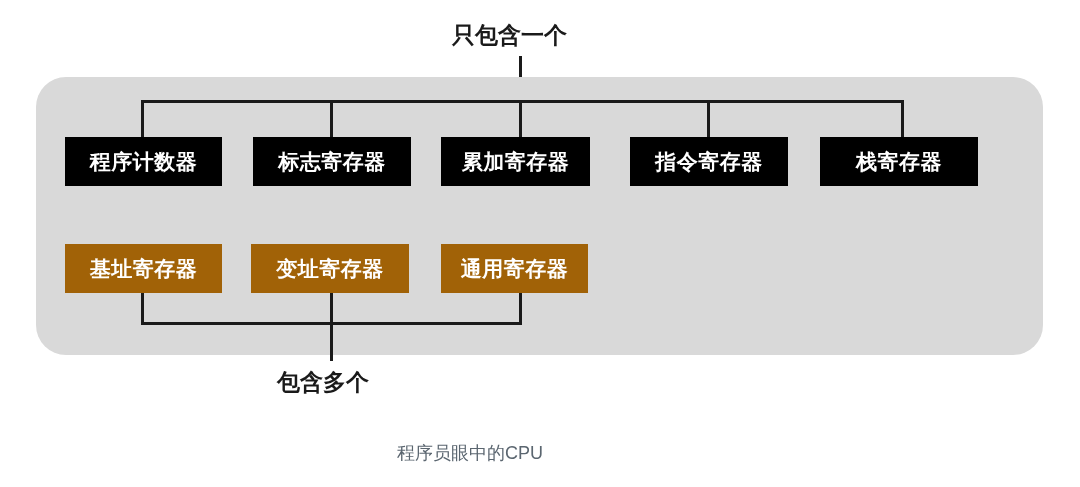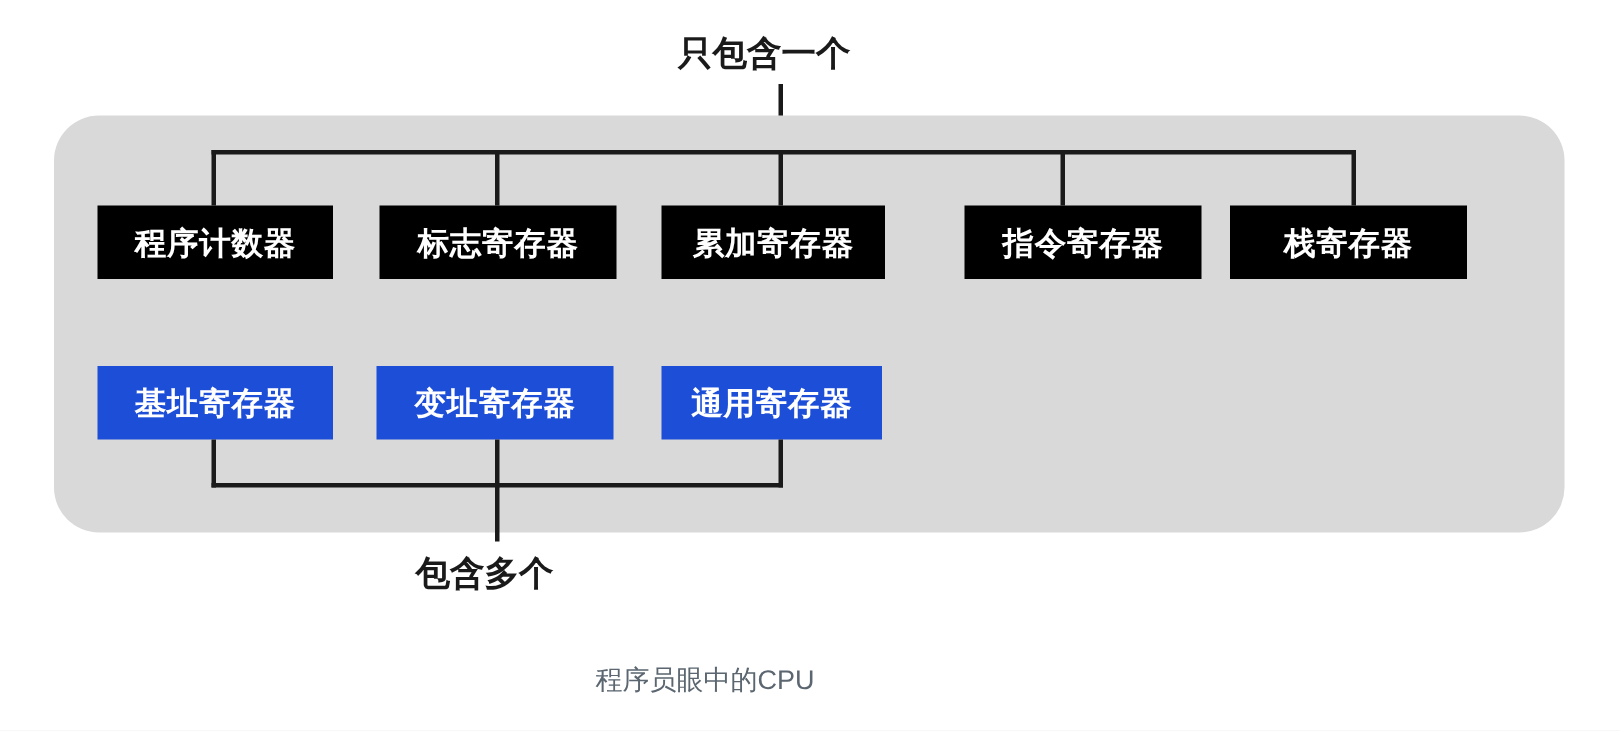--- a/index.html
+++ b/index.html
@@ -38,21 +38,21 @@
     display: flex;
     align-items: center;
     justify-content: center;
     color: #ffffff;
     font-size: 21px;
     font-weight: bold;
     letter-spacing: 0.5px;
     white-space: nowrap;
   }
   .box.teal   { background: #000000; }
-  .box.yellow { background: #1d4ed8; }
+  .box.yellow { background: #a16207; }
 
   
   .line {
     position: absolute;
     background: #1a1a1a;
   }
   .hline { height: 3px; }
   .vline { width: 3px; }
 
   
@@ -85,21 +85,21 @@
   <div class="line hline" style="left:141px; top:100px; width:763px;"></div>
   <div class="line vline" style="left:141px; top:100px; height:37px;"></div>
   <div class="line vline" style="left:330px; top:100px; height:37px;"></div>
   <div class="line vline" style="left:519px; top:100px; height:37px;"></div>
   <div class="line vline" style="left:707px; top:100px; height:37px;"></div>
   <div class="line vline" style="left:901px; top:100px; height:37px;"></div>
 
   <div class="box teal" style="left:65px;  top:137px; width:157px;">程序计数器</div>
   <div class="box teal" style="left:253px; top:137px; width:158px;">标志寄存器</div>
   <div class="box teal" style="left:441px; top:137px; width:149px;">累加寄存器</div>
-  <div class="box teal" style="left:630px; top:137px; width:158px;margin-left:13px;">指令寄存器</div>
+  <div class="box teal" style="left:630px; top:137px; width:158px;">指令寄存器</div>
   <div class="box teal" style="left:820px; top:137px; width:158px;">栈寄存器</div>
 
   <div class="box yellow" style="left:65px;  top:244px; width:157px;">基址寄存器</div>
   <div class="box yellow" style="left:251px; top:244px; width:158px;">变址寄存器</div>
   <div class="box yellow" style="left:441px; top:244px; width:147px;">通用寄存器</div>
 
   <div class="line vline" style="left:141px; top:293px; height:32px;"></div>
   <div class="line vline" style="left:330px; top:293px; height:32px;"></div>
   <div class="line vline" style="left:519px; top:293px; height:32px;"></div>
   <div class="line hline" style="left:141px; top:322px; width:381px;"></div>

